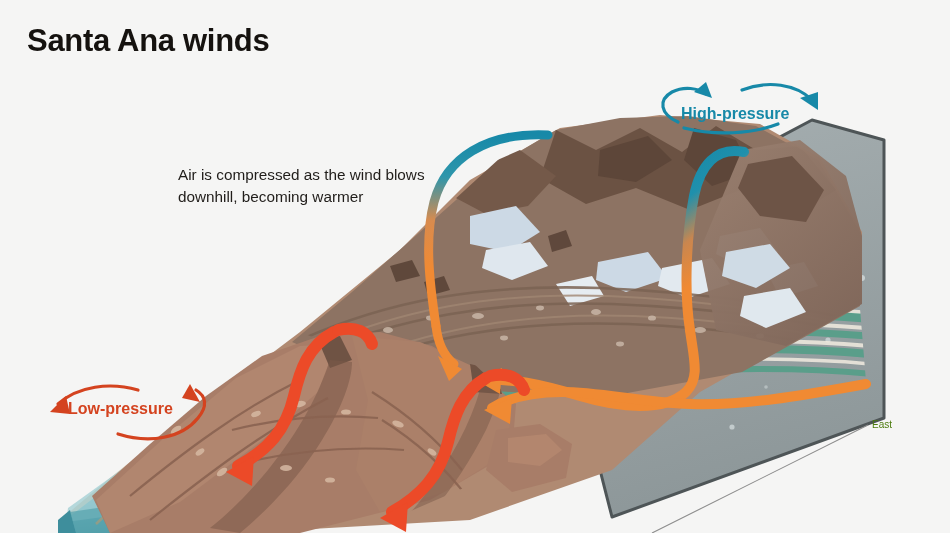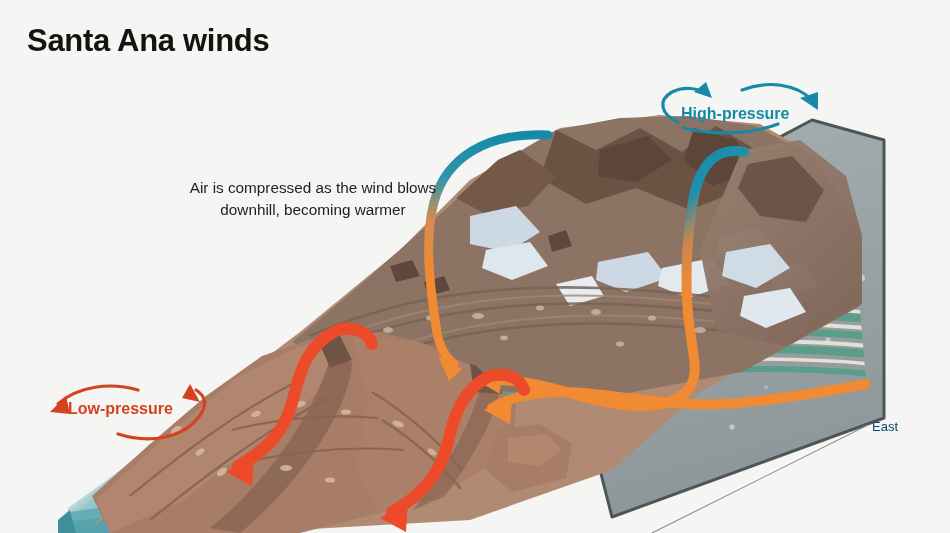--- a/index.html
+++ b/index.html
@@ -7,21 +7,20 @@
   html, body {
     width:950px; height:533px;
     background:#f4f4f4;
     font-family:"Liberation Sans", sans-serif;
     overflow:hidden;
   }
   #infographic {
     position:relative;
     width:950px; height:533px;
     background:#f5f5f4;
-    text-align:center;
   }
   
   #scene {
     position:absolute; left:0; top:0;
     width:950px; height:533px;
   }
   
   #textlayer {
     position:absolute; left:0; top:0;
     width:950px; height:533px;
@@ -47,37 +46,37 @@
     line-height:20.5px;
     width:500px;
   }
   .note {
     position:absolute;
     font-size:15.3px;
     color:#201d1a;
     line-height:22px;
     font-weight:400;
   }
-  .note-compressed { left:178px; top:177px; width:270px; }
+  .note-compressed { left:178px; top:164px; width:270px; }
   .note-channels   { left:73px;  top:302px; width:230px; }
 
   .press-label {
     position:absolute;
     font-size:16px;
     font-weight:700;
     white-space:nowrap;
   }
   .press-low  { left:52px;  top:400px; color:#d4431f;margin-left:16px; }
   .press-high { left:681px; top:105px; color:#1789a8; }
 
   .east-label {
     position:absolute;
     left:872px; top:419px;
-    font-size:13px;
-    color:#0c4a6e;
+    font-size:10px;
+    color:#4d7c0f;
     white-space:nowrap;
   }
 </style>
 </head>
 <body>
 
 <div id="infographic">
 
   <svg id="scene" viewBox="0 0 950 533">
     <defs>

